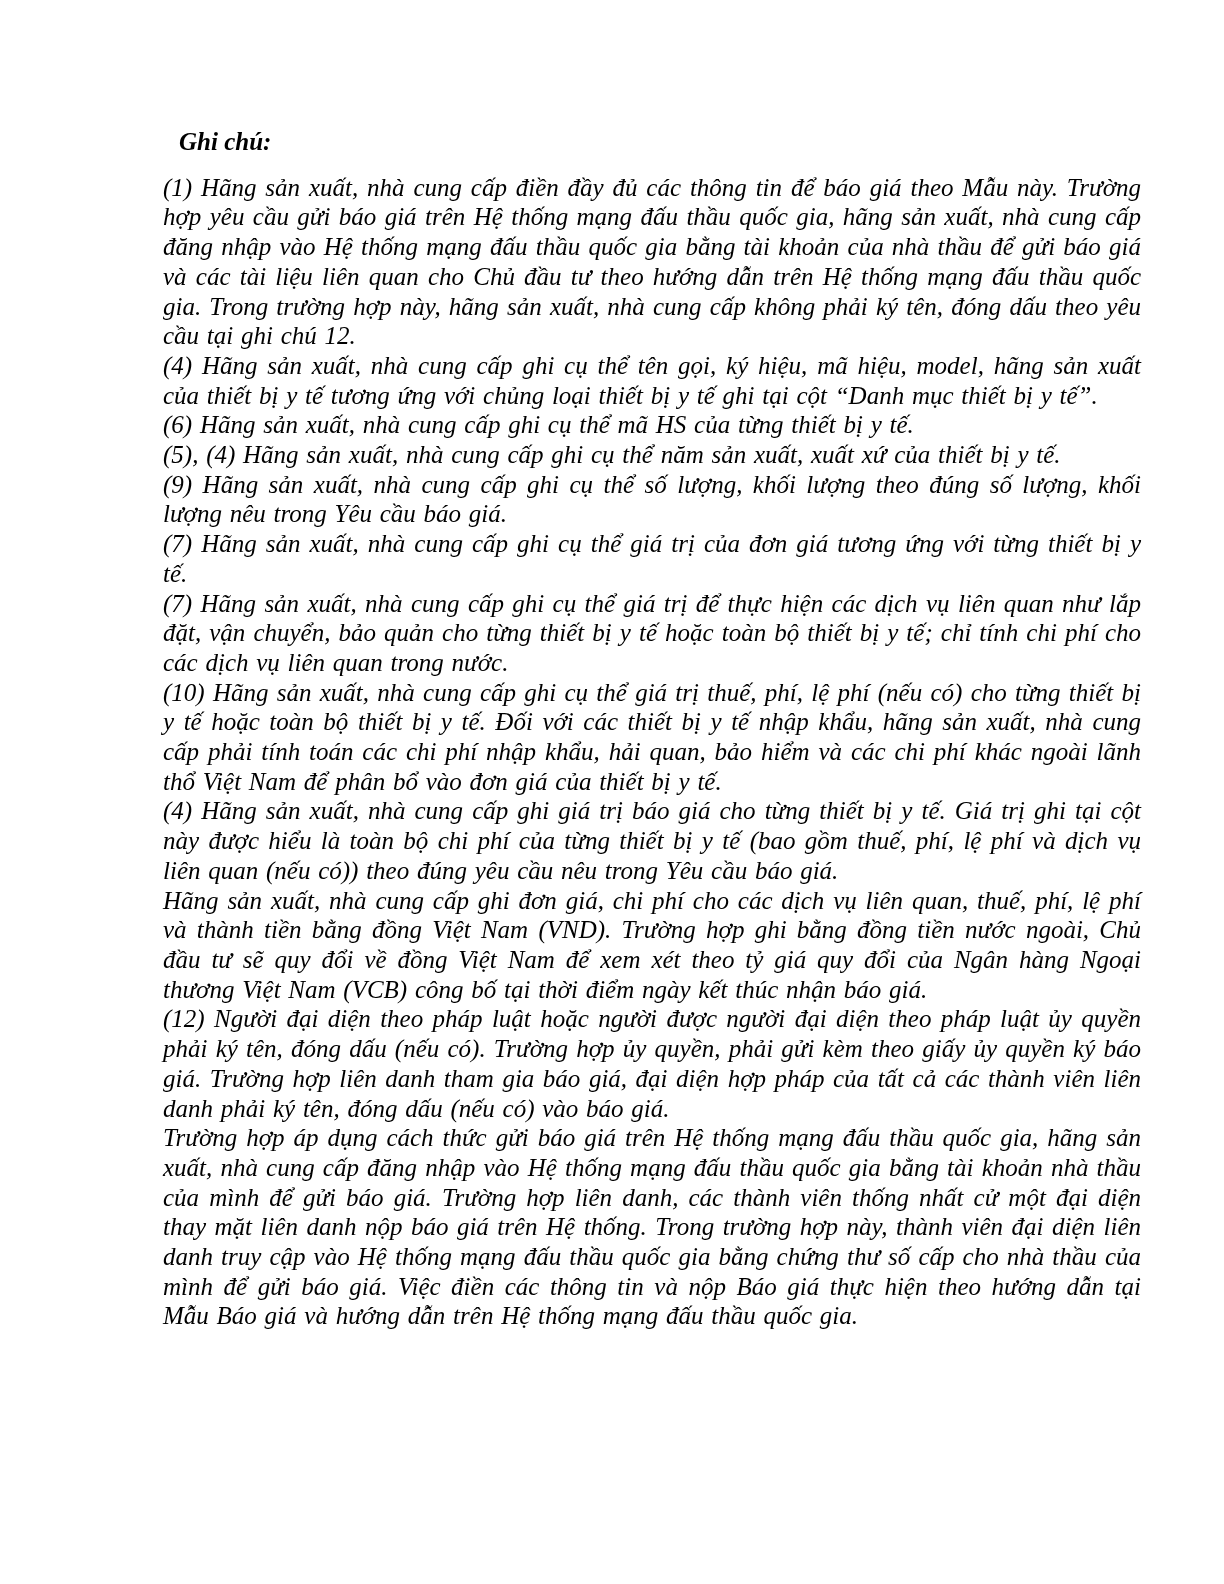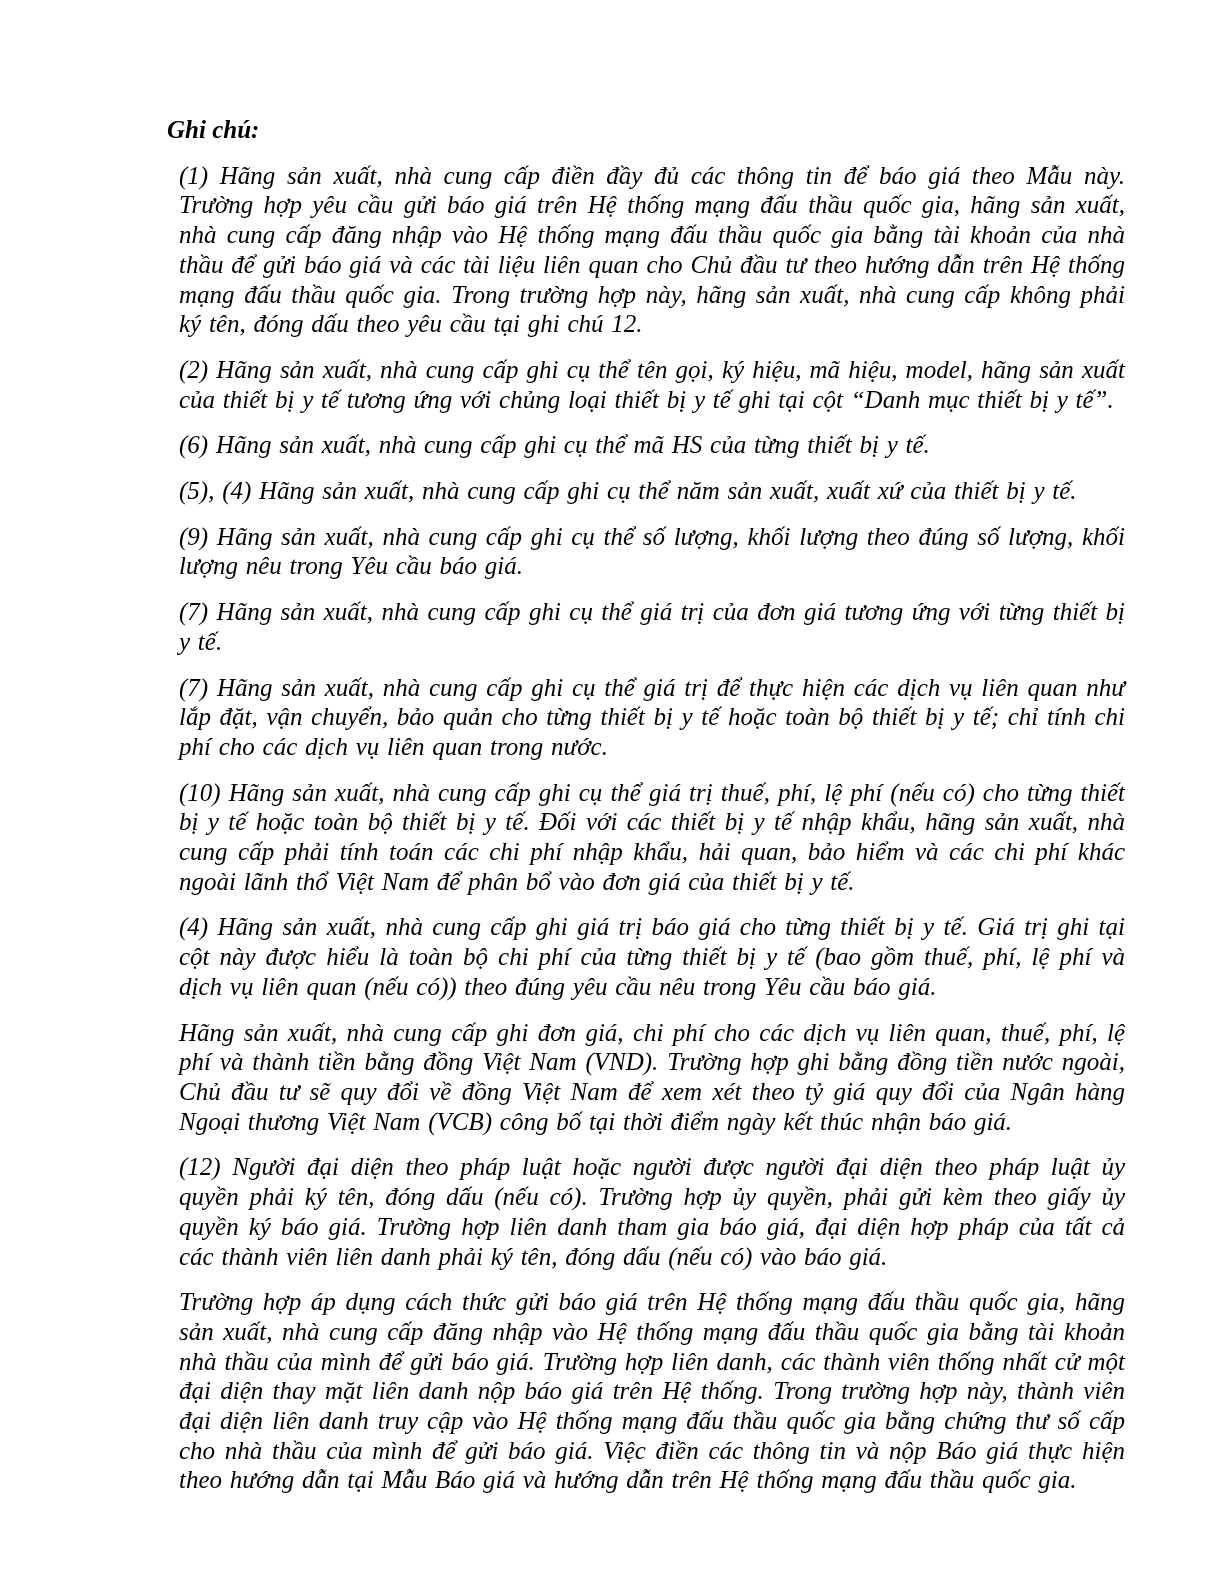--- a/index.html
+++ b/index.html
@@ -19,42 +19,42 @@
     left: 163px;
     top: 111px;
     width: 978px;
     color: #000000;
     font-family: "Liberation Serif", "DejaVu Serif", serif;
     font-style: italic;
     font-size: 25px;
     line-height: 29.7px;
   }
   .notes-heading {
-    margin: 4px;
+    margin: 16px;
     font-size: 25px;
     line-height: 29.7px;
     font-weight: bold;
     font-style: italic;
     text-align: left;
   }
   .note-para {
-    margin: 16px;
+    margin: 0;
     text-align: justify;
     text-justify: inter-word;
     word-spacing: 0.06em;
   }
 </style>
 </head>
 <body>
 
 <div class="page">
   <div class="notes-block">
     <h3 class="notes-heading">Ghi chú:</h3>
     <p class="note-para">(1) Hãng sản xuất, nhà cung cấp điền đầy đủ các thông tin để báo giá theo Mẫu này. Trường hợp yêu cầu gửi báo giá trên Hệ thống mạng đấu thầu quốc gia, hãng sản xuất, nhà cung cấp đăng nhập vào Hệ thống mạng đấu thầu quốc gia bằng tài khoản của nhà thầu để gửi báo giá và các tài liệu liên quan cho Chủ đầu tư theo hướng dẫn trên Hệ thống mạng đấu thầu quốc gia. Trong trường hợp này, hãng sản xuất, nhà cung cấp không phải ký tên, đóng dấu theo yêu cầu tại ghi chú 12.</p>
-    <p class="note-para">(2) Hãng sản xuất, nhà cung cấp ghi cụ thể tên gọi, ký hiệu, mã hiệu, model, hãng sản xuất của thiết bị y tế tương ứng với chủng loại thiết bị y tế ghi tại cột “Danh mục thiết bị y tế”.</p>
+    <p class="note-para">(4) Hãng sản xuất, nhà cung cấp ghi cụ thể tên gọi, ký hiệu, mã hiệu, model, hãng sản xuất của thiết bị y tế tương ứng với chủng loại thiết bị y tế ghi tại cột “Danh mục thiết bị y tế”.</p>
     <p class="note-para">(6) Hãng sản xuất, nhà cung cấp ghi cụ thể mã HS của từng thiết bị y tế.</p>
     <p class="note-para">(5), (4) Hãng sản xuất, nhà cung cấp ghi cụ thể năm sản xuất, xuất xứ của thiết bị y tế.</p>
     <p class="note-para">(9) Hãng sản xuất, nhà cung cấp ghi cụ thể số lượng, khối lượng theo đúng số lượng, khối lượng nêu trong Yêu cầu báo giá.</p>
     <p class="note-para">(7) Hãng sản xuất, nhà cung cấp ghi cụ thể giá trị của đơn giá tương ứng với từng thiết bị y tế.</p>
     <p class="note-para">(7) Hãng sản xuất, nhà cung cấp ghi cụ thể giá trị để thực hiện các dịch vụ liên quan như lắp đặt, vận chuyển, bảo quản cho từng thiết bị y tế hoặc toàn bộ thiết bị y tế; chỉ tính chi phí cho các dịch vụ liên quan trong nước.</p>
     <p class="note-para">(10) Hãng sản xuất, nhà cung cấp ghi cụ thể giá trị thuế, phí, lệ phí (nếu có) cho từng thiết bị y tế hoặc toàn bộ thiết bị y tế. Đối với các thiết bị y tế nhập khẩu, hãng sản xuất, nhà cung cấp phải tính toán các chi phí nhập khẩu, hải quan, bảo hiểm và các chi phí khác ngoài lãnh thổ Việt Nam để phân bổ vào đơn giá của thiết bị y tế.</p>
     <p class="note-para">(4) Hãng sản xuất, nhà cung cấp ghi giá trị báo giá cho từng thiết bị y tế. Giá trị ghi tại cột này được hiểu là toàn bộ chi phí của từng thiết bị y tế (bao gồm thuế, phí, lệ phí và dịch vụ liên quan (nếu có)) theo đúng yêu cầu nêu trong Yêu cầu báo giá.</p>
     <p class="note-para">Hãng sản xuất, nhà cung cấp ghi đơn giá, chi phí cho các dịch vụ liên quan, thuế, phí, lệ phí và thành tiền bằng đồng Việt Nam (VND). Trường hợp ghi bằng đồng tiền nước ngoài, Chủ đầu tư sẽ quy đổi về đồng Việt Nam để xem xét theo tỷ giá quy đổi của Ngân hàng Ngoại thương Việt Nam (VCB) công bố tại thời điểm ngày kết thúc nhận báo giá.</p>
     <p class="note-para">(12) Người đại diện theo pháp luật hoặc người được người đại diện theo pháp luật ủy quyền phải ký tên, đóng dấu (nếu có). Trường hợp ủy quyền, phải gửi kèm theo giấy ủy quyền ký báo giá. Trường hợp liên danh tham gia báo giá, đại diện hợp pháp của tất cả các thành viên liên danh phải ký tên, đóng dấu (nếu có) vào báo giá.</p>
     <p class="note-para">Trường hợp áp dụng cách thức gửi báo giá trên Hệ thống mạng đấu thầu quốc gia, hãng sản xuất, nhà cung cấp đăng nhập vào Hệ thống mạng đấu thầu quốc gia bằng tài khoản nhà thầu của mình để gửi báo giá. Trường hợp liên danh, các thành viên thống nhất cử một đại diện thay mặt liên danh nộp báo giá trên Hệ thống. Trong trường hợp này, thành viên đại diện liên danh truy cập vào Hệ thống mạng đấu thầu quốc gia bằng chứng thư số cấp cho nhà thầu của mình để gửi báo giá. Việc điền các thông tin và nộp Báo giá thực hiện theo hướng dẫn tại Mẫu Báo giá và hướng dẫn trên Hệ thống mạng đấu thầu quốc gia.</p>

